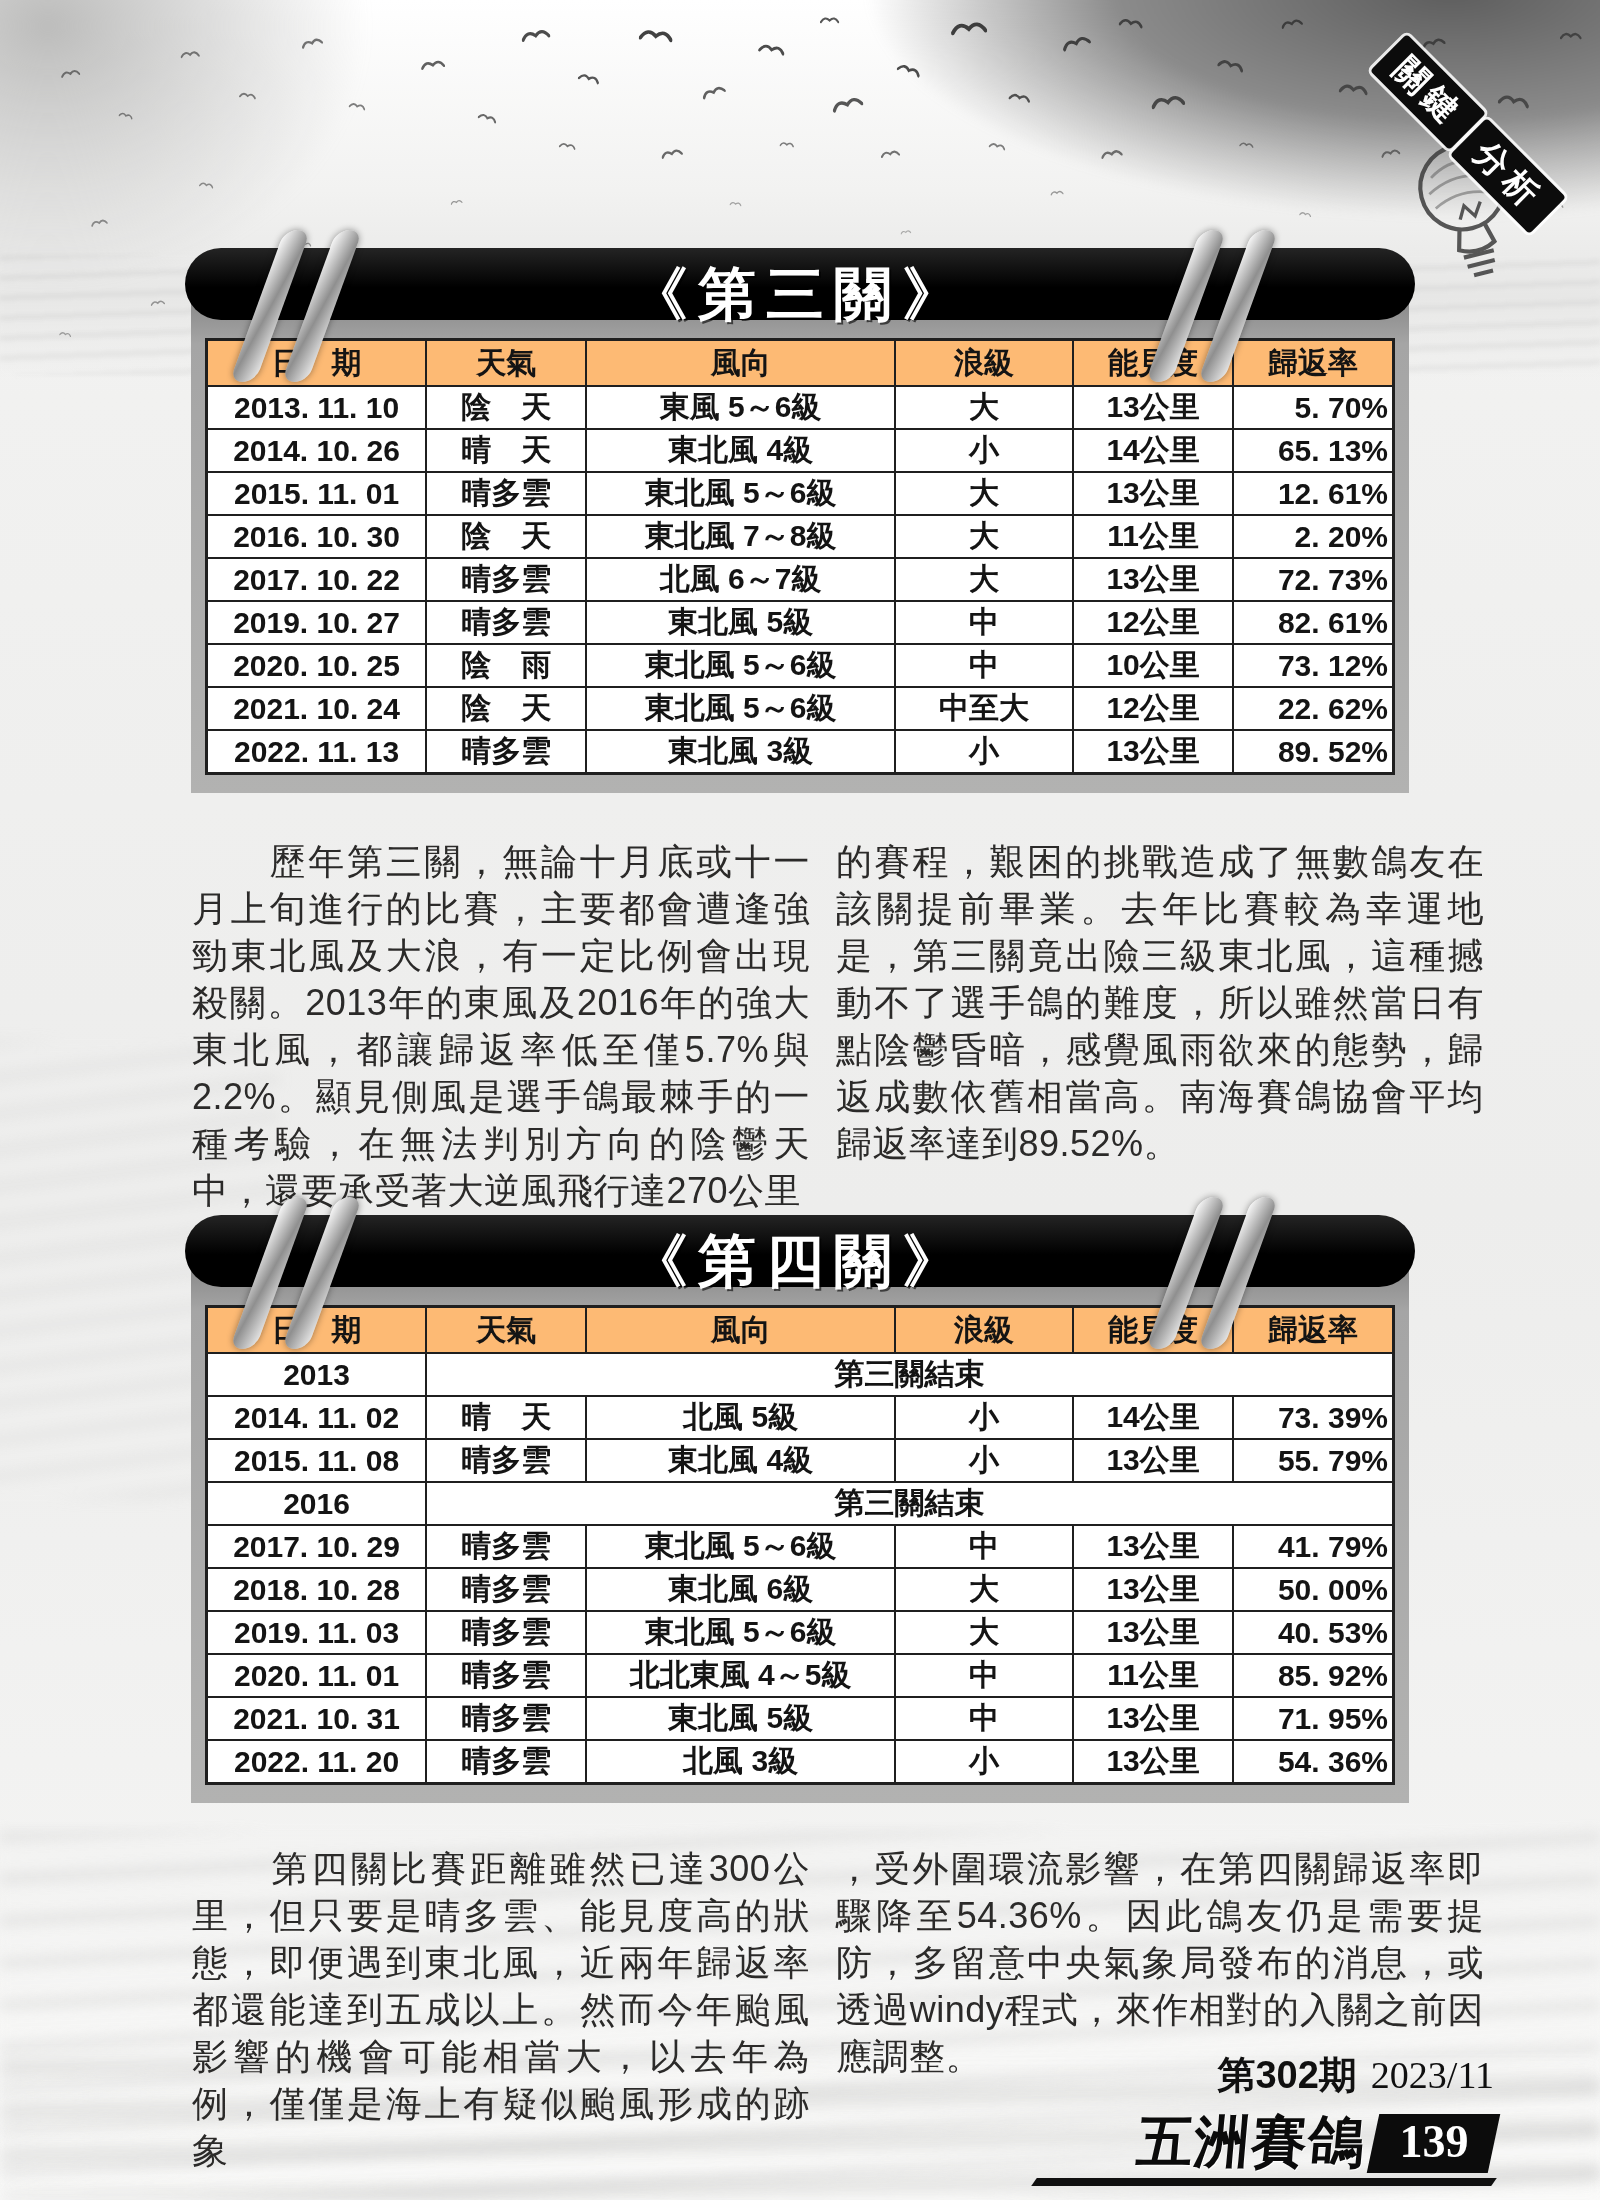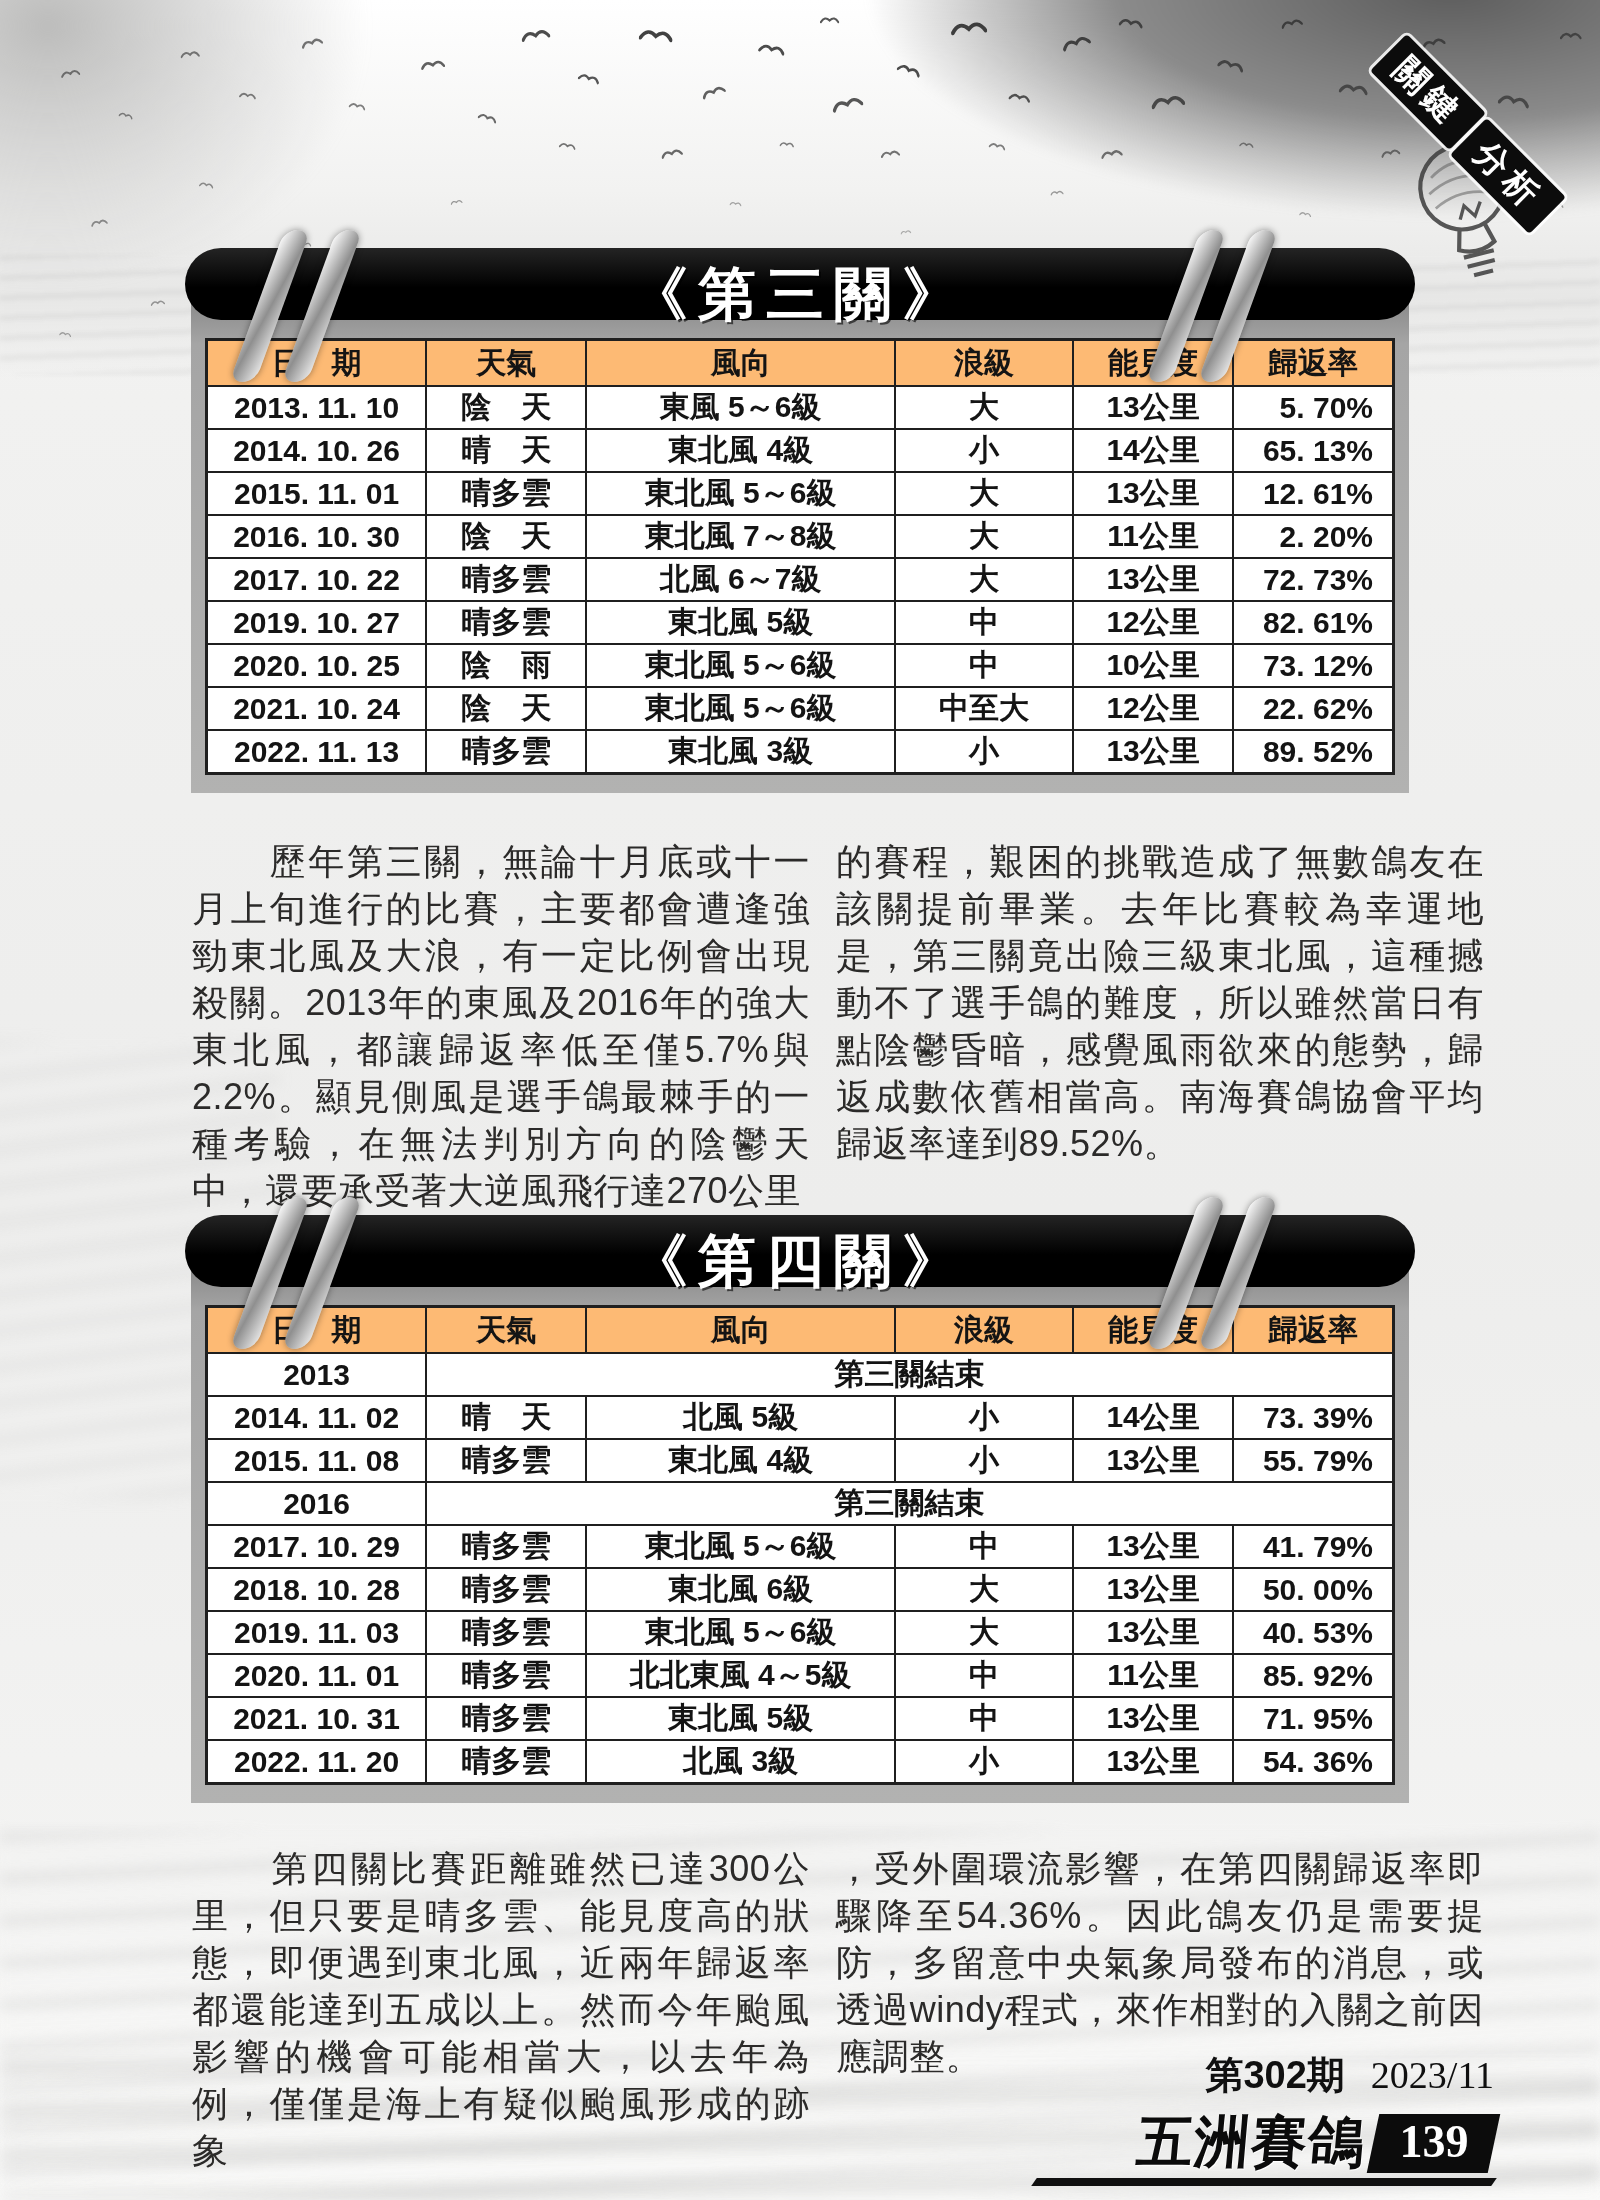--- a/index.html
+++ b/index.html
@@ -46,33 +46,33 @@
   .ribbon.r1{left:72px;} .ribbon.r2{left:124px;}
   .ribbon.r3{right:216px;} .ribbon.r4{right:164px;}
   .slab{margin:-46px 6px 0 6px;padding:64px 14px 18px 14px;position:relative;z-index:1;
     background:linear-gradient(180deg,#787878 0%,#a5a5a5 70px,#b2b2b1 100%);}
   table.data{width:100%;border-collapse:collapse;table-layout:fixed;background:#fff;
     border:3px solid #1f1f1f;}
   table.data th{background:#fdba74;border:2px solid #1f1f1f;font-size:30px;font-weight:bold;
     height:44px;padding:0;color:#141414;margin-top:20px;}
   table.data td{background:#fff;border:2px solid #1f1f1f;font-size:30px;font-weight:bold;
     height:40px;text-align:center;padding:0 6px;color:#141414;white-space:nowrap;overflow:hidden;}
-  table.data td.rate{text-align:right;padding-right:19px;}
+  table.data td.rate{text-align:right;padding-right:4px;}
   
   .body-col{position:absolute;font-size:36px;line-height:47px;color:#2b2a29;
     text-align:justify;letter-spacing:0.5px;}
   #body1-left{top:838px;left:192px;width:618px;}
   #body1-right{top:838px;left:836px;width:648px;}
   #body2-left{top:1845px;left:192px;width:618px;}
   #body2-right{top:1845px;left:836px;width:648px;}
   
   .footer{position:absolute;top:2050px;right:106px;text-align:right;z-index:6;}
   .issue-line{font-size:38px;color:#101010;}
   .issue{font-weight:bold;}
-  .issue-date{font-family:"Liberation Serif","DejaVu Serif",serif;margin-left:26px;}
+  .issue-date{font-family:"Liberation Serif","DejaVu Serif",serif;margin-left:14px;}
   .logo-line{margin-top:4px;display:flex;align-items:center;justify-content:flex-end;}
   .logo-text{font-size:56px;font-weight:900;letter-spacing:1px;color:#0b0b0b;
     transform:skewX(-5deg);text-shadow:1px 1px 0 #fff;}
   .page-box{display:inline-block;background:#0c0c0c;color:#fff;font-size:46px;font-weight:bold;
     font-family:"Liberation Serif","DejaVu Serif",serif;padding:1px 26px 5px;margin-left:8px;
     transform:skewX(-12deg);}
   .page-box span{display:inline-block;transform:skewX(12deg);}
   .logo-bar{height:8px;background:#101010;width:460px;margin-left:auto;margin-top:-3px;
     transform:skewX(-35deg);}
 </style>

